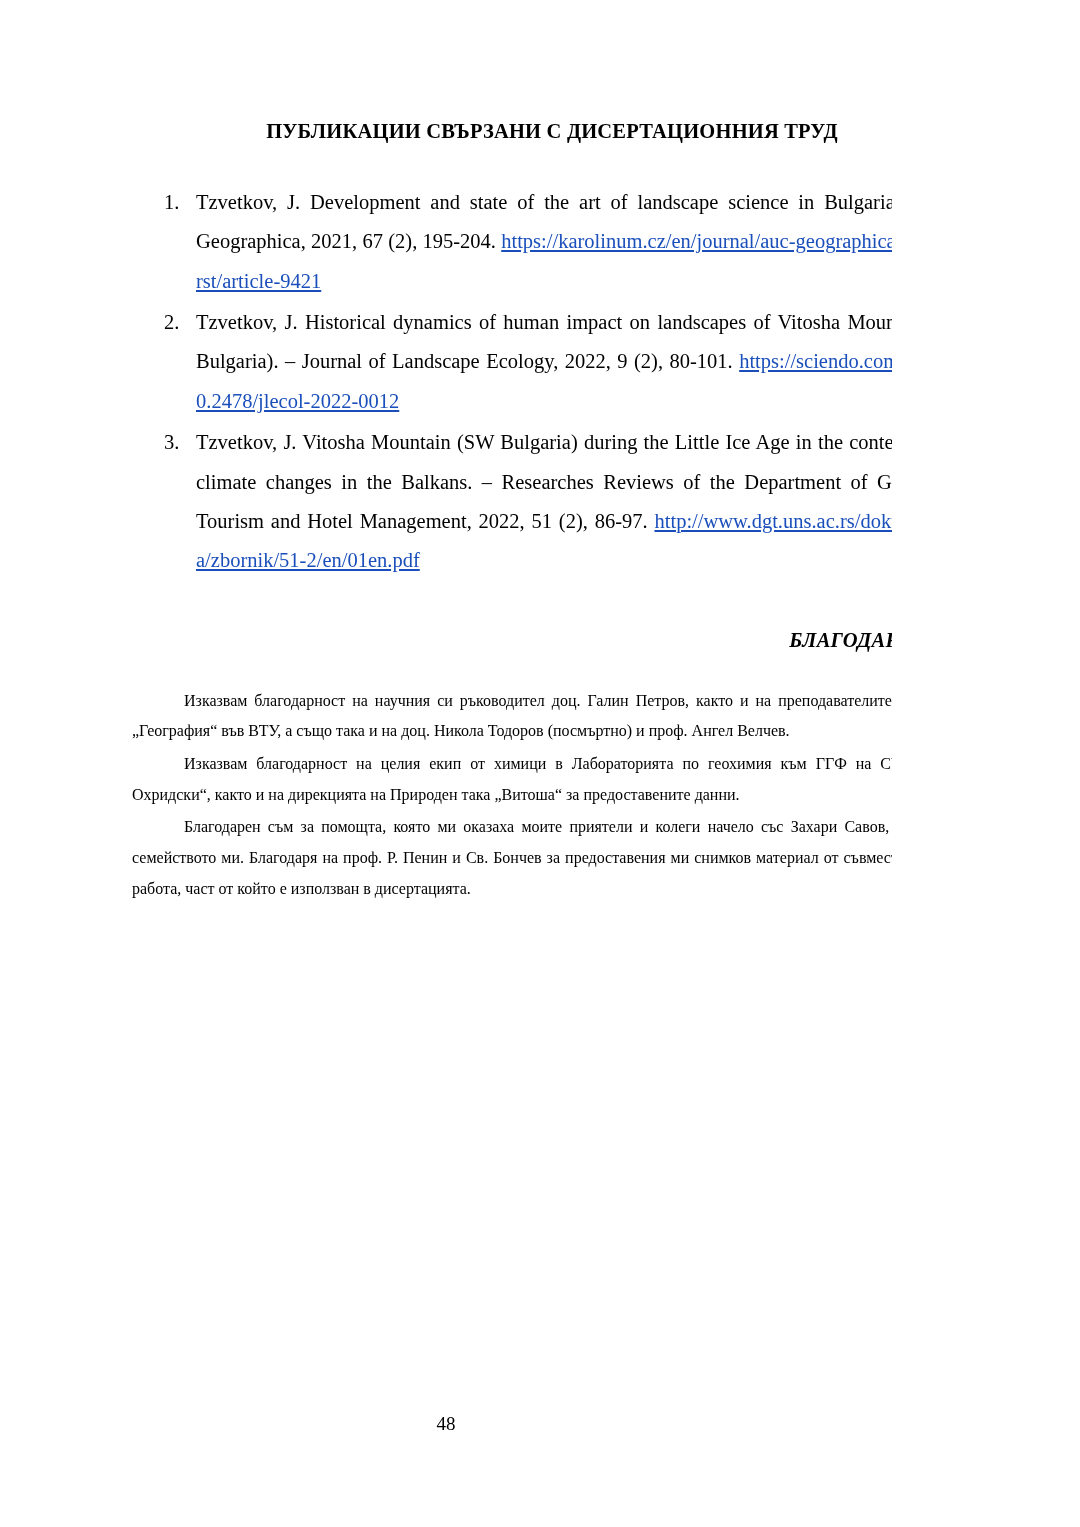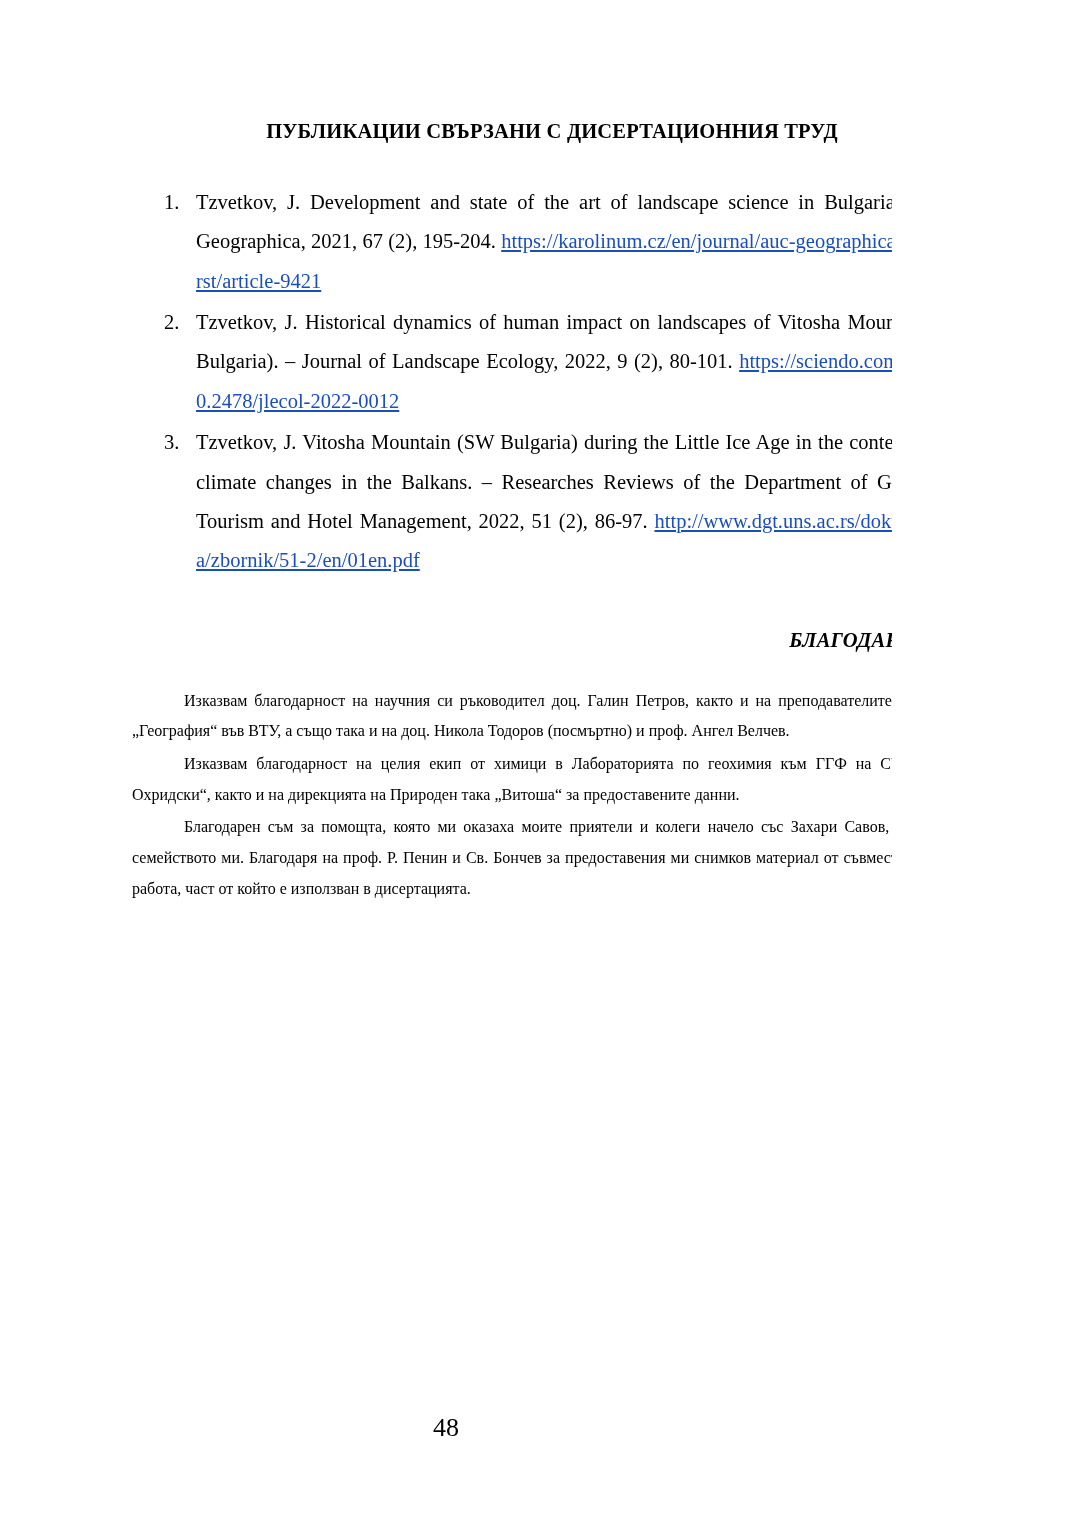--- a/index.html
+++ b/index.html
@@ -69,21 +69,21 @@
     text-justify: inter-word;
     text-indent: 52px;
     margin: 0 0 2px 0;
   }
   .page-number {
     position: absolute;
     left: 0;
     right: 0;
     top: 1413px;
     text-align: center;
-    font-size: 26px;
+    font-size: 19px;
   }
 </style>
 </head>
 <body>
 
 <div class="page">
   <div class="content">
 
     <h1 class="doc-title">ПУБЛИКАЦИИ СВЪРЗАНИ С ДИСЕРТАЦИОННИЯ ТРУД</h1>
 

